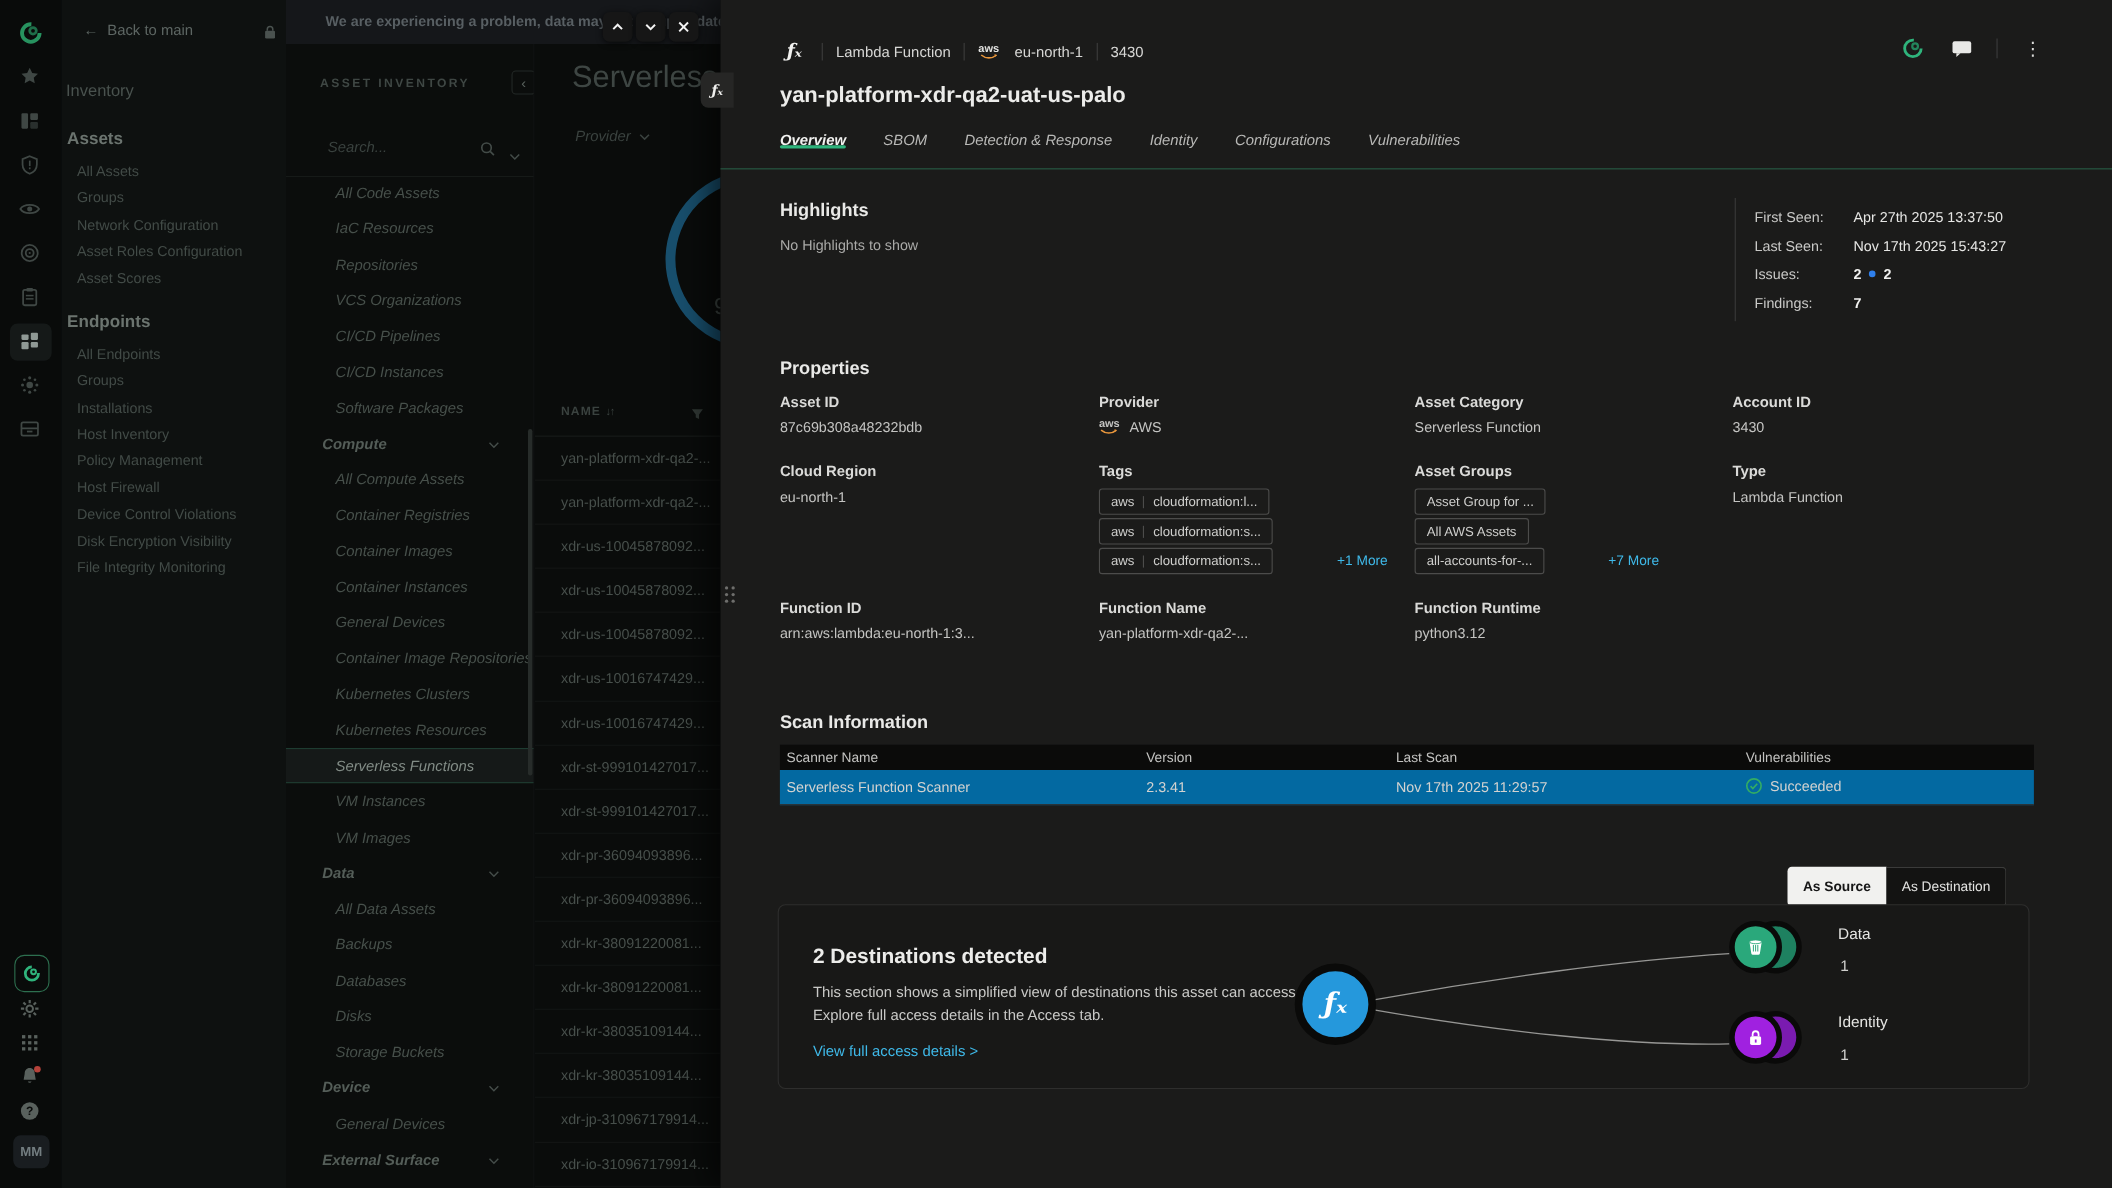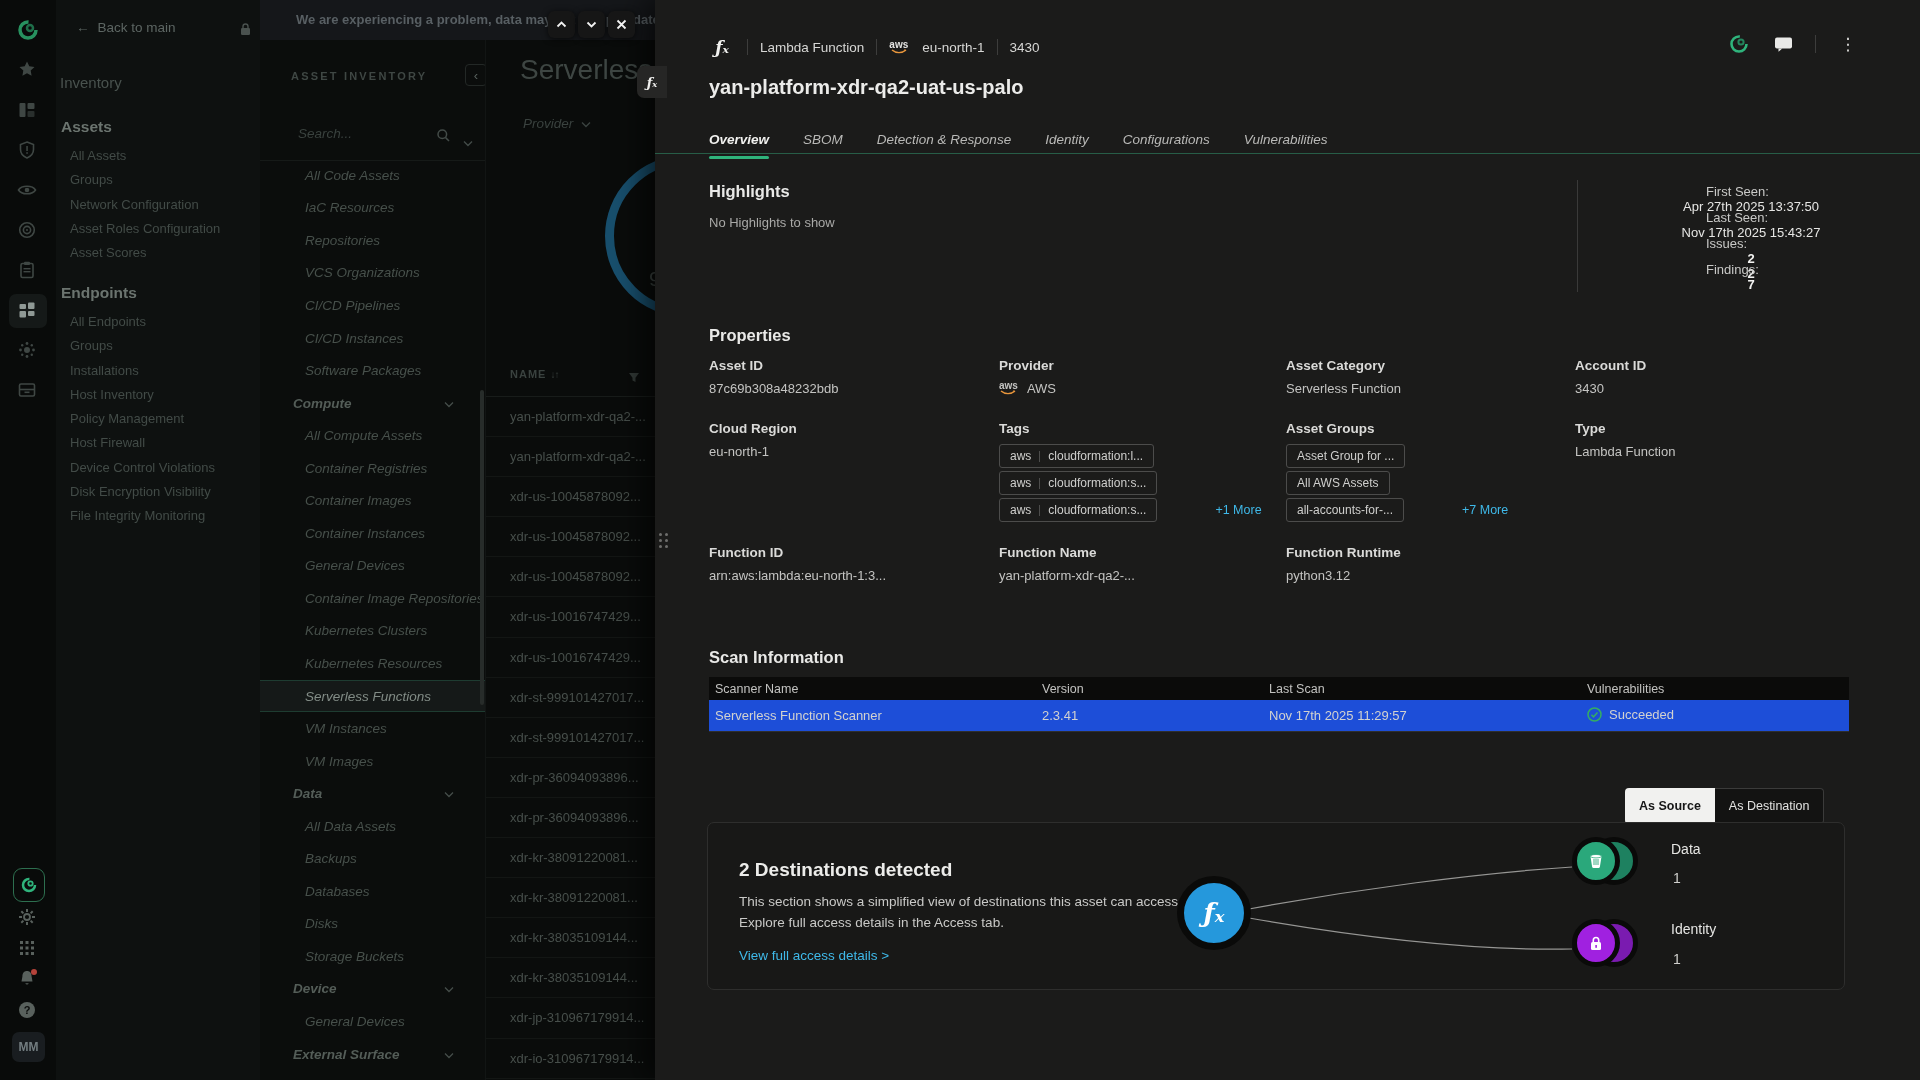--- a/index.html
+++ b/index.html
@@ -84,50 +84,50 @@
   .d-sep { width:1px; height:16px; background:#3d3d3c; }
   .aws-logo { display:inline-flex; flex-direction:column; align-items:center; line-height:8px; margin-right:2px; }
   .aws-txt { color:#e3e3e1; font-size:10px; font-weight:bold; }
   .d-title { position:absolute; left:54px; top:76px; color:#ececea; font-size:20px; font-weight:bold; }
   .d-top-icons { position:absolute; right:60px; top:32px; display:flex; align-items:center; gap:20px; }
   .d-top-icons .sep { width:1px; height:18px; background:#3d3d3c; }
   .icon-btn { width:24px; height:24px; display:flex; align-items:center; justify-content:center; cursor:pointer; color:#e6e6e4; }
 
   .tabs { position:absolute; left:54px; top:120px; display:flex; gap:34px; }
   .tabbar-line { position:absolute; left:0; top:153px; width:1265px; height:1px; background:#275d47; }
-  .tab { position:relative; padding-bottom:12px; color:#b9b9b7; font-size:13.5px; font-style:italic; cursor:pointer;margin-top:12px; }
+  .tab { position:relative; color:#b9b9b7; font-size:13.5px; font-style:italic; cursor:pointer; }
   .tab.active { color:#f2f2f0; font-weight:bold; }
   .tab.active::after { content:""; position:absolute; left:0; bottom:0; width:100%; height:3px; background:#2fb47c; border-radius:2px; }
 
   .sec-title { color:#e9e9e7; font-size:16.5px; font-weight:bold; }
   .hl-title { position:absolute; left:54px; top:182px; }
   .hl-empty { position:absolute; left:54px; top:215px; color:#a9a9a7; font-size:13px; }
 
   .meta { position:absolute; left:922px; top:180px; width:330px; border-left:1px solid #3a3a39; padding:4px 0 4px 17px; }
-  .meta-row { display:flex; height:26px; align-items:center; font-size:13px;flex-direction:column; }
+  .meta-row { display:flex; height:26px; align-items:center; font-size:13px; }
   .meta-label { width:90px; color:#c9c9c7; }
   .meta-val { color:#e6e6e4; }
   .meta-num { color:#f2f2f0; font-weight:bold; }
   .issue-dot { width:6px; height:6px; border-radius:50%; background:#2f80ed; margin:0 7px; display:inline-block; }
 
   .props-title { position:absolute; left:54px; top:326px; }
   .pcell { position:absolute; width:275px; }
   .plabel { color:#dadad8; font-size:13.5px; font-weight:bold; margin-bottom:8px; }
   .pvalue { color:#c4c4c2; font-size:13px; white-space:nowrap; }
   .chip-col { display:flex; flex-direction:column; gap:3px; margin-top:2px; }
   .chip-row { display:flex; align-items:center; gap:10px; }
   .chip { display:inline-flex; align-items:center; height:24px; padding:0 10px; border:1px solid #4c4c4b; border-radius:3px; color:#cfcfcd; font-size:12px; white-space:nowrap; cursor:default; }
   .chip-div { width:1px; height:11px; background:#4c4c4b; margin:0 8px; }
   .more-link { color:#3fb9e9; font-size:12.5px; cursor:pointer; white-space:nowrap;margin-left:48px; }
 
   .scan-title { position:absolute; left:54px; top:648px; }
   .scan-table { position:absolute; left:54px; top:677px; width:1140px; }
   .scan-head { position:relative; height:23px; background:#0b0b0a; }
   .scan-head span { position:absolute; top:5px; color:#c3c3c1; font-size:12.5px; }
-  .scan-row { position:relative; height:32px; background:#1d4ed8; border-bottom:1px solid #2e2e2d; }
+  .scan-row { position:relative; height:32px; background:#0369a1; border-bottom:1px solid #2e2e2d; }
   .scan-row span { position:absolute; top:8px; color:#d2d2d0; font-size:13px; }
   .c0 { left:6px; } .c1 { left:333px; } .c2 { left:560px; } .c3 { left:878px; }
   .status-cell { display:flex; align-items:center; gap:7px; }
   .scan-row .status-cell { position:absolute; left:878px; top:7px; }
   .scan-row .status-cell span { position:static; }
 
   .toggle { position:absolute; left:970px; top:788px; display:flex; height:36px; }
   .tg { display:flex; align-items:center; justify-content:center; font-size:12.5px; cursor:pointer; padding:0 14px; }
   .tg-src { background:#f1f1ef; color:#161616; font-weight:bold; border-radius:4px 0 0 4px; }
   .tg-dst { background:#131312; color:#e3e3e1; border:1px solid #3b3b3a; border-left:none; border-radius:0 4px 4px 0; }

